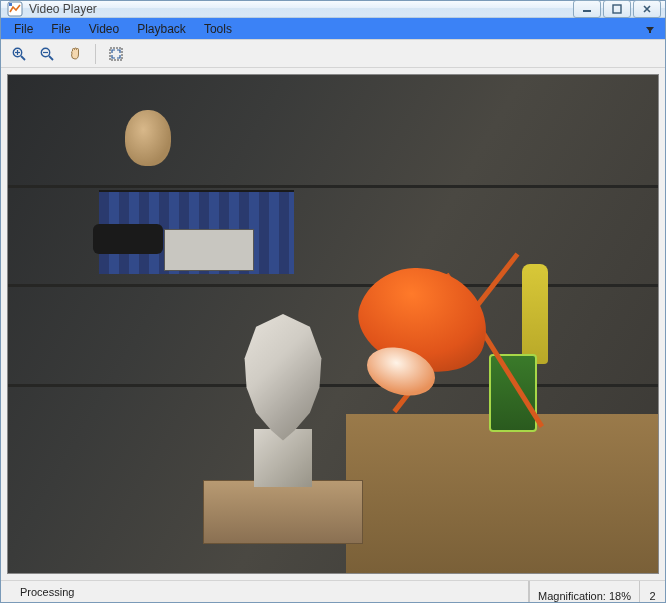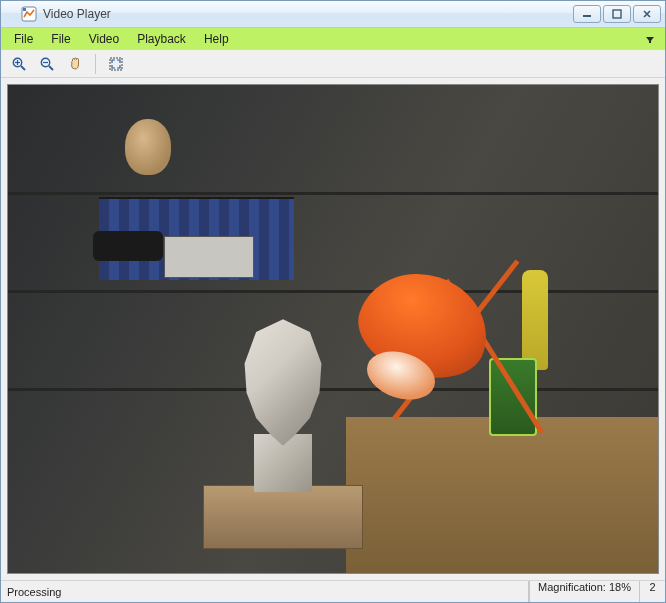--- a/index.html
+++ b/index.html
@@ -13,26 +13,26 @@
   }
   .window {
     width: 666px;
     height: 603px;
     border: 1px solid #7a9ab8;
     background: #f0f0f0;
     display: flex;
     flex-direction: column;
   }
   .titlebar {
-    height: 27px;
+    height: 17px;
     background: linear-gradient(to bottom, #f6fbff 0%, #e6f0fa 45%, #d6e6f5 46%, #d9e8f6 100%);
     border-bottom: 1px solid #b8cde0;
     display: flex;
     align-items: center;
-    padding: 0 4px 0 20px;
+    padding: 0 4px 0 6px;
   }
   .titlebar .app-icon {
     width: 16px; height: 16px;
     margin-right: 6px;
     display: flex; align-items: center; justify-content: center;
   }
   .titlebar .title {
     flex: 1;
     color: #444;
     font-size: 12px;
@@ -42,21 +42,21 @@
     width: 28px; height: 18px;
     border: 1px solid #8aa8c0;
     border-radius: 3px;
     background: linear-gradient(to bottom, #f4f9fd, #dbe8f4);
     display: flex; align-items: center; justify-content: center;
     cursor: default;
     color: #3a5a75;
   }
   .menubar {
     height: 22px;
-    background: #bef264;
+    background: #3b82f6;
     border-bottom: 1px solid #d4d4d4;
     display: flex;
     align-items: stretch;
     padding: 0 4px;
     position: relative;
   }
   .menu-item {
     padding: 0 9px;
     display: flex; align-items: center;
     color: #222;
@@ -187,26 +187,26 @@
     background: #f0f0f0;
     border-top: 1px solid #d4d4d4;
     display: flex;
     align-items: stretch;
     font-size: 11px;
     color: #222;
   }
   .status-left {
     flex: 1;
     display: flex; align-items: center;
-    padding: 0 6px;
+    padding: 0 19px;
     border-right: 1px solid #c8c8c8;
   }
   .status-cell {
     padding: 0 8px;
-    display: flex; align-items: flex-start;
+    display: flex; align-items: flex-end;
     border-left: 1px solid #c8c8c8;
   }
   .status-cell.small { min-width: 26px; justify-content: center; }
   svg { display:block; }
 </style>
 </head>
 <body>
 
 <div class="window">
 
@@ -236,21 +236,21 @@
           </svg>
       </div>
     </div>
   </div>
 
   <div class="menubar">
     <div class="menu-item">File</div>
     <div class="menu-item">File</div>
     <div class="menu-item">Video</div>
     <div class="menu-item">Playback</div>
-    <div class="menu-item">Help</div>
+    <div class="menu-item">Tools</div>
     <div class="menu-reveal">
       <svg width="10" height="10">
           <path d="M1 3 L9 3 L5 8 Z" fill="#2a2a2a"></path>
           <rect x="4" y="7" width="2" height="2" fill="#2a2a2a"></rect>
         </svg>
     </div>
   </div>
 
   <div class="toolbar">
     <div class="tool-btn">

